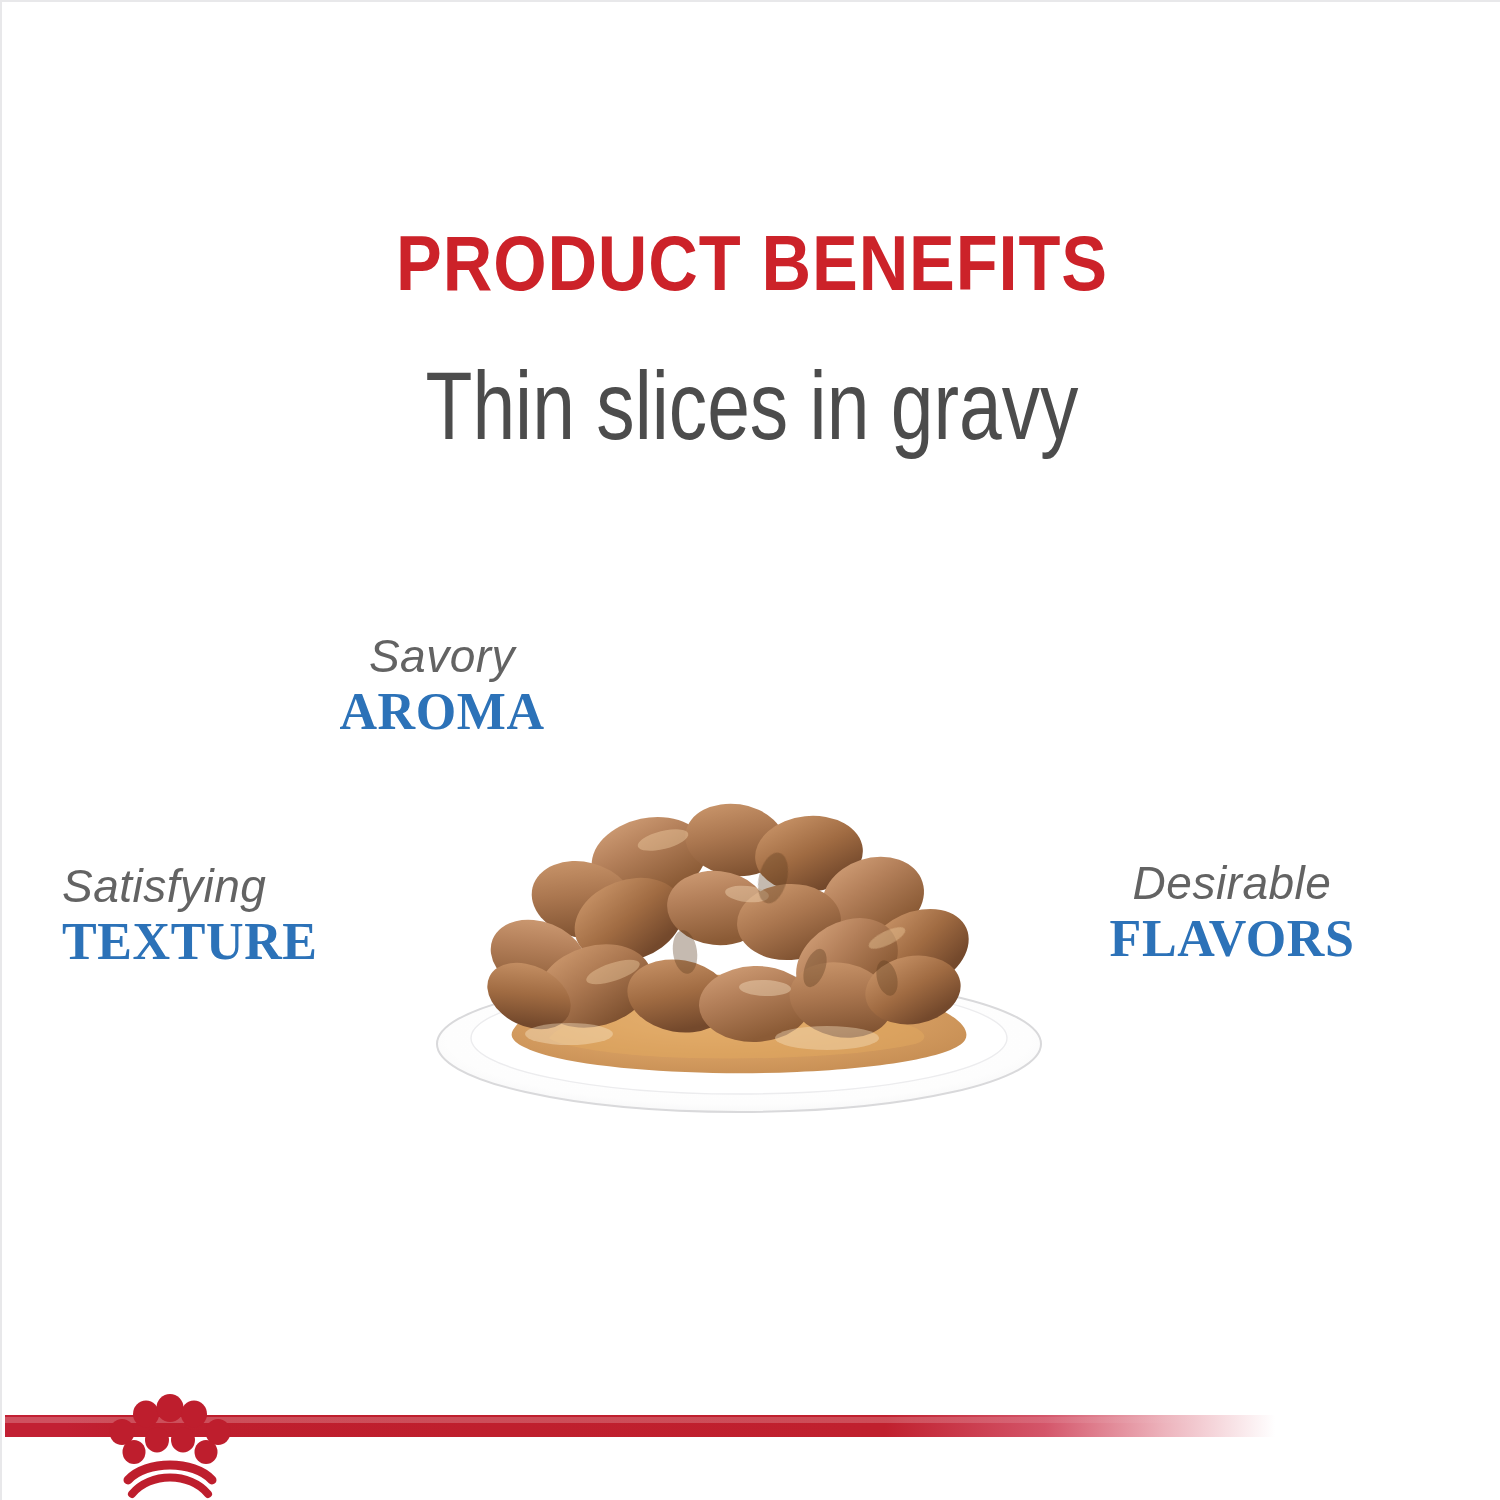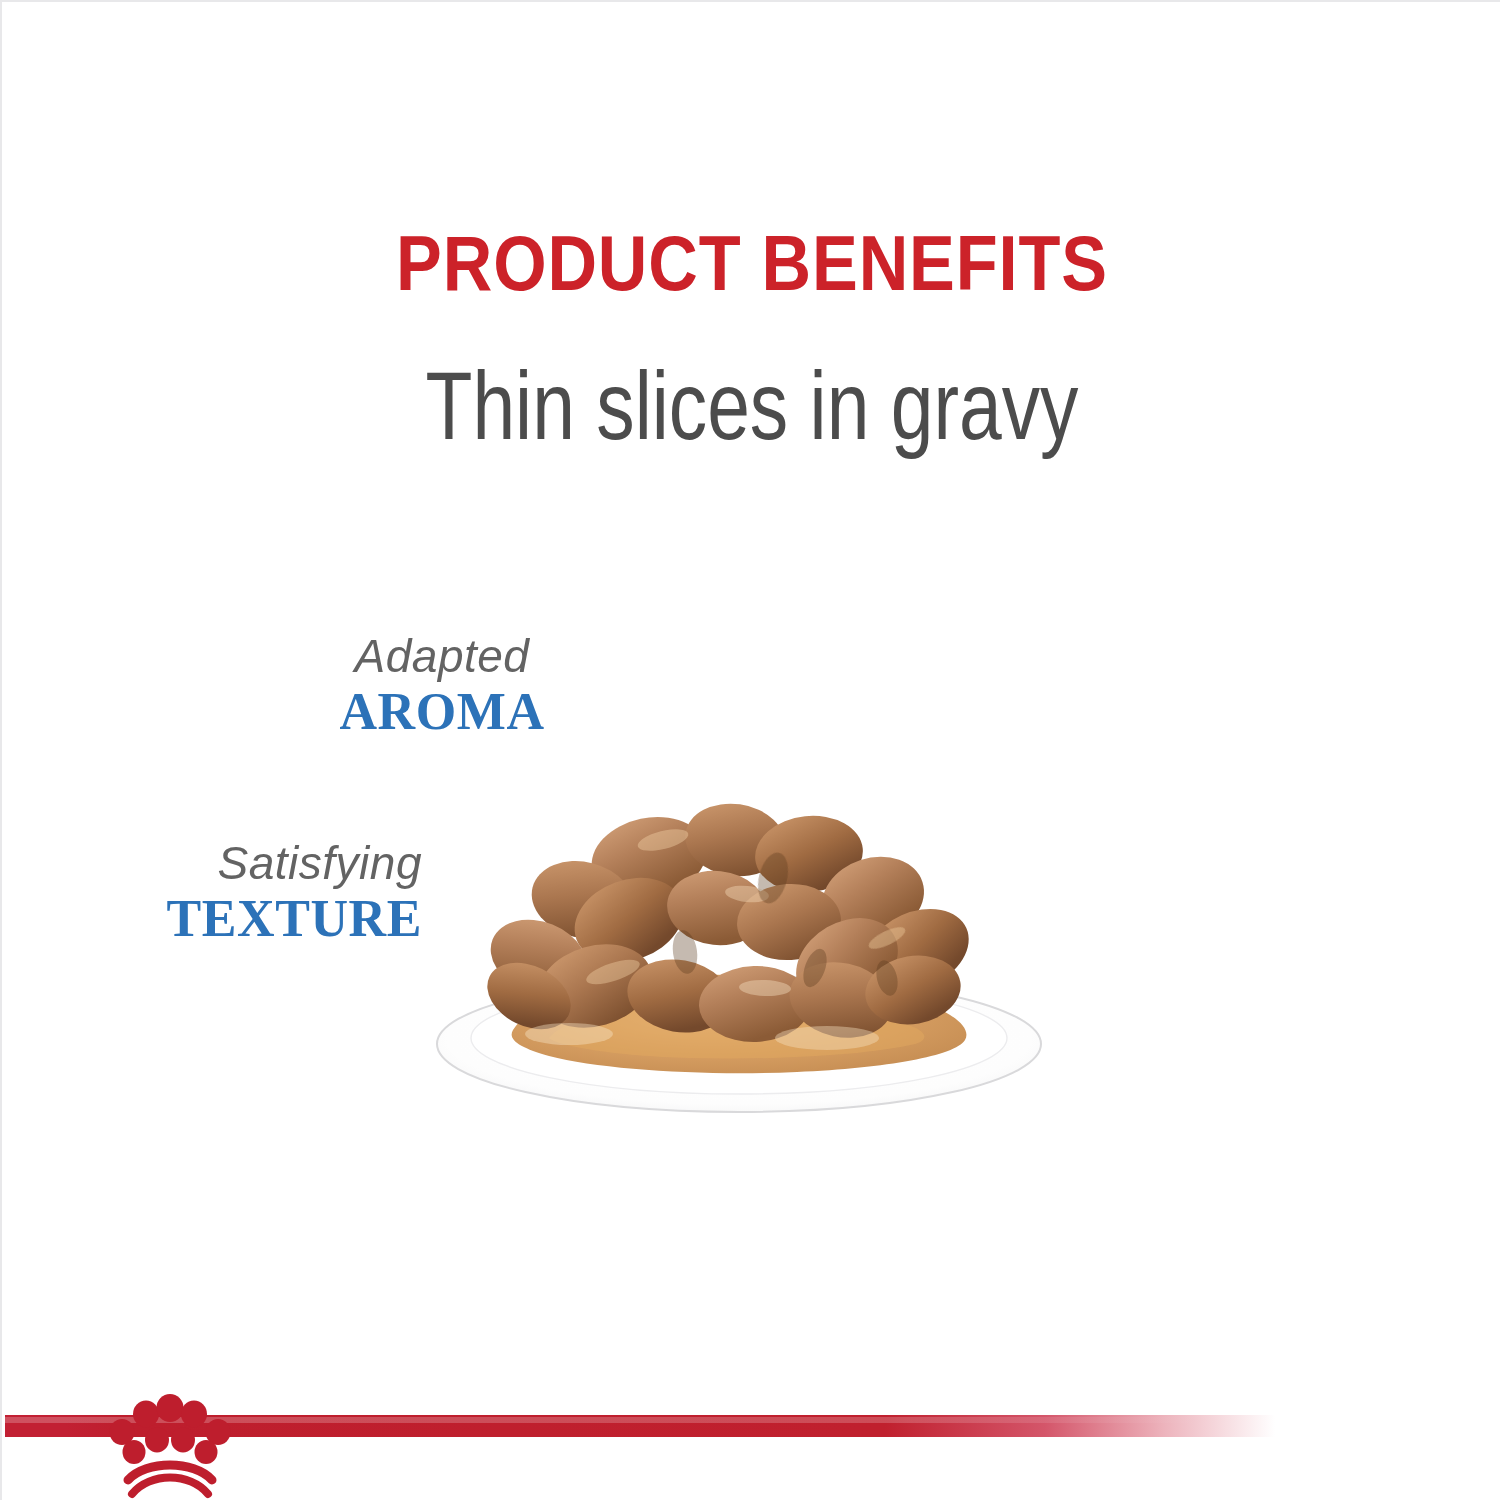--- a/index.html
+++ b/index.html
@@ -71,21 +71,21 @@
     display: block;
     color: #2C72B8;
     font-weight: bold;
     font-size: 52px;
     line-height: 1.15;
     letter-spacing: 0.6px;
     font-family: Liberation Serif, serif;
   }
   .b-aroma       { left: 295px;  top: 628px;  width: 290px; text-align: center; }
   .b-consistency { left: 880px;  top: 628px;  width: 370px; text-align: center; }
-  .b-texture     { left: 60px;   top: 835px;  width: 360px; text-align: right; }
+  .b-texture     { left: 60px;   top: 858px;  width: 360px; text-align: left; }
   .b-flavors     { left: 1055px; top: 855px;  width: 350px; text-align: center; }
 
   
   #food-photo {
     position: absolute;
     left: 415px;
     top: 780px;
     width: 640px;
     height: 345px;
   }
@@ -137,30 +137,34 @@
 </head>
 <body>
 
 <div id="canvas">
 
   <div class="title">PRODUCT BENEFITS</div>
 
   <div class="subtitle">Thin slices in gravy</div>
 
   <div class="benefit b-aroma">
-    <span class="adj">Adapted</span>
+    <span class="adj">Savory</span>
     <span class="noun">AROMA</span>
   </div>
 
 
   <div class="benefit b-texture">
     <span class="adj">Satisfying</span>
     <span class="noun">TEXTURE</span>
   </div>
 
+  <div class="benefit b-flavors">
+    <span class="adj">Desirable</span>
+    <span class="noun">FLAVORS</span>
+  </div>
 
   <div id="food-photo">
     <svg viewBox="0 0 640 345" xmlns="http://www.w3.org/2000/svg">
       <defs>
         <radialGradient id="plateShade" cx="50%" cy="46%" r="62%">
           <stop offset="0%" stop-color="#ffffff"></stop>
           <stop offset="78%" stop-color="#fdfdfd"></stop>
           <stop offset="100%" stop-color="#f2f2f3"></stop>
         </radialGradient>
         <radialGradient id="gravyG" cx="44%" cy="40%" r="70%">

